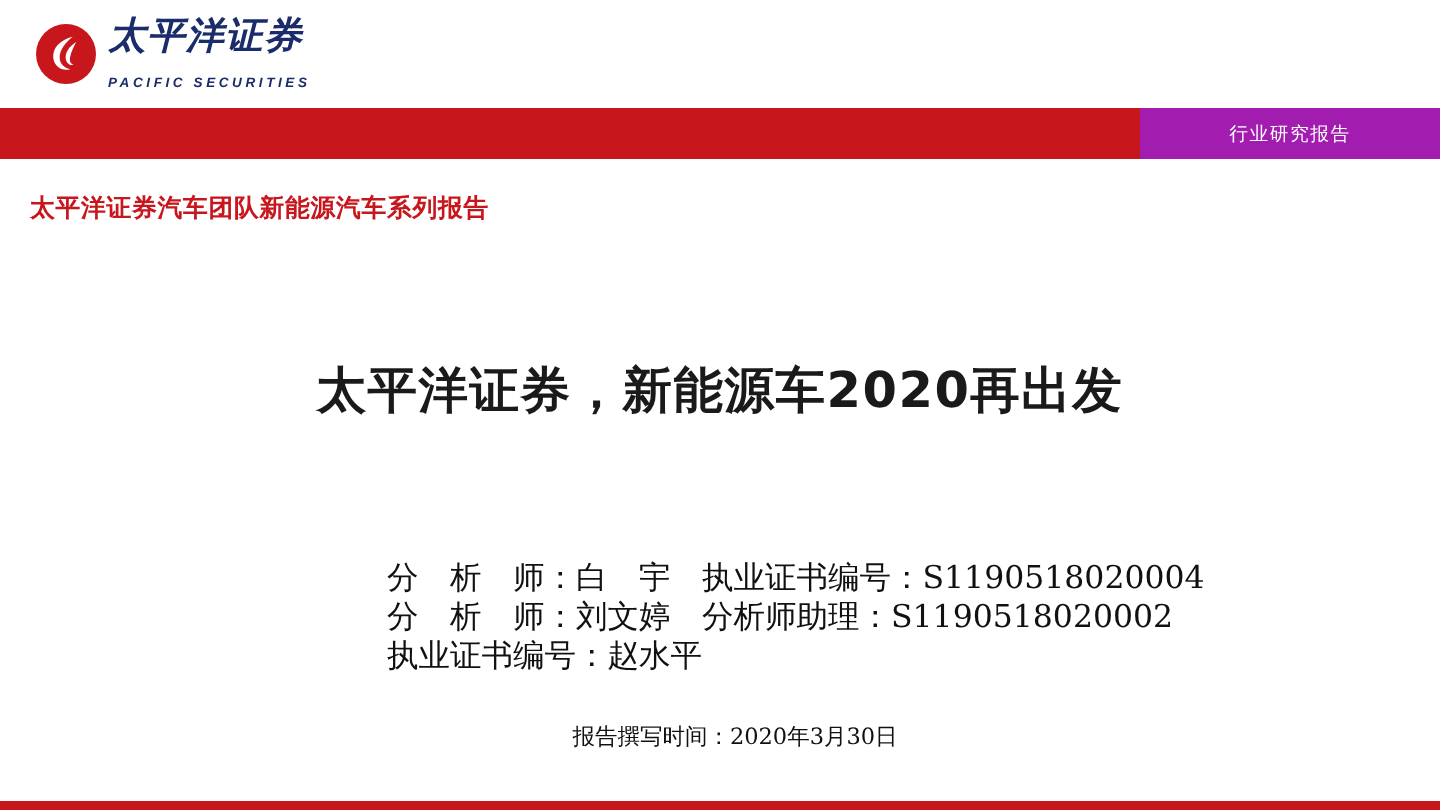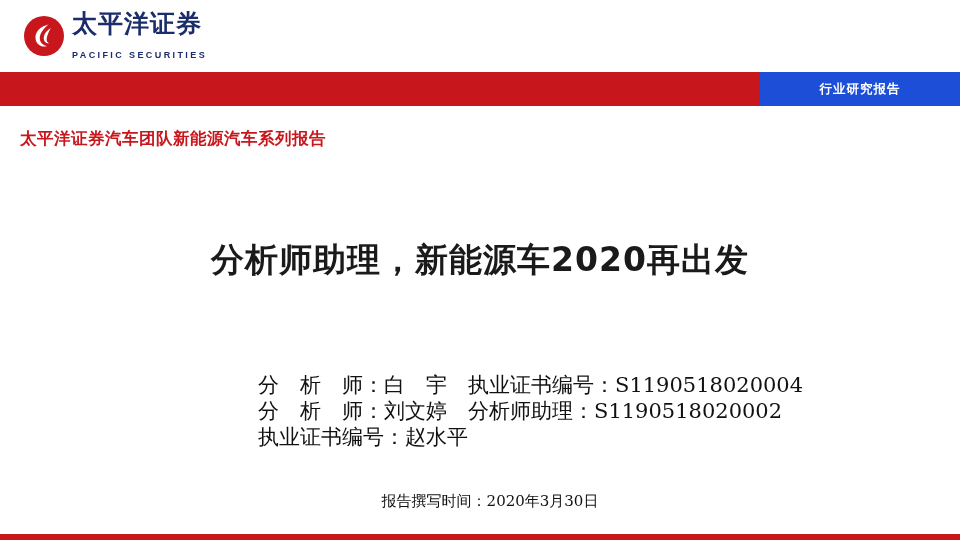--- a/index.html
+++ b/index.html
@@ -42,20 +42,21 @@
     position: absolute;
     left: 9px;
     top: 7px;
     width: 22px;
     height: 26px;
   }
   .logo-text {
     display: flex;
     flex-direction: column;
     justify-content: center;
+    font-style: italic;
   }
   .logo-cn {
     font-size: 25px;
     font-weight: bold;
     color: #1b2c6b;
     letter-spacing: 1px;
     line-height: 1.05;
     font-family: "DejaVu Sans", sans-serif;
   }
   .logo-en {
@@ -74,24 +75,24 @@
     width: 960px;
     height: 34px;
     background: #c8161d;
   }
   .blue-tag {
     position: absolute;
     right: 0;
     top: 0;
     width: 200px;
     height: 34px;
-    background: #1d4ed8;
+    background: #a21caf;
     color: #ffffff;
     font-size: 12.5px;
-    font-weight: bold;
+    font-weight: normal;
     display: flex;
     align-items: center;
     justify-content: center;
     letter-spacing: 1px;
     font-family: "DejaVu Sans", sans-serif;
   }
   
   .series-line {
     position: absolute;
     left: 20px;
@@ -125,21 +126,21 @@
     color: #111111;
     line-height: 26px;
   }
   .authors .row {
     white-space: pre;
   }
   
   .report-date {
     position: absolute;
     left: 0;
-    top: 492px;
+    top: 482px;
     width: 960px;
     text-align: center;
     font-family: "DejaVu Serif", serif;
     font-size: 15px;
     color: #111111;
     padding-left: 20px;
     box-sizing: border-box;
   }
   
   .bottom-rule {
@@ -168,21 +169,21 @@
       <div class="logo-en">PACIFIC SECURITIES</div>
     </div>
   </div>
 
   <div class="red-band">
     <div class="blue-tag">行业研究报告</div>
   </div>
 
   <div class="series-line">太平洋证券汽车团队新能源汽车系列报告</div>
 
-  <div class="main-title">分析师助理，新能源车2020再出发</div>
+  <div class="main-title">太平洋证券，新能源车2020再出发</div>
 
   <div class="authors">
     <div class="row">分　析　师：白　宇　执业证书编号：S1190518020004</div>
     <div class="row">分　析　师：刘文婷　分析师助理：S1190518020002</div>
     <div class="row">执业证书编号：赵水平</div>
   </div>
 
   <div class="report-date">报告撰写时间：2020年3月30日</div>
 
   <div class="bottom-rule"></div>

